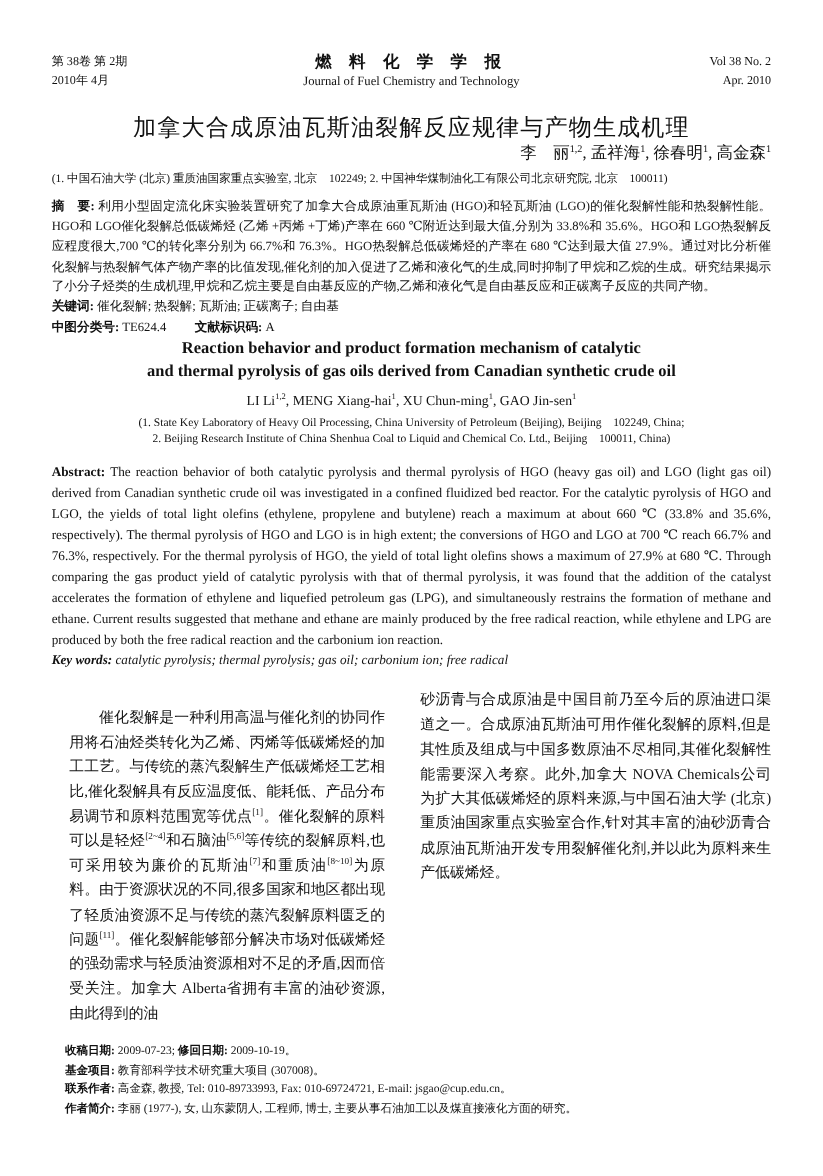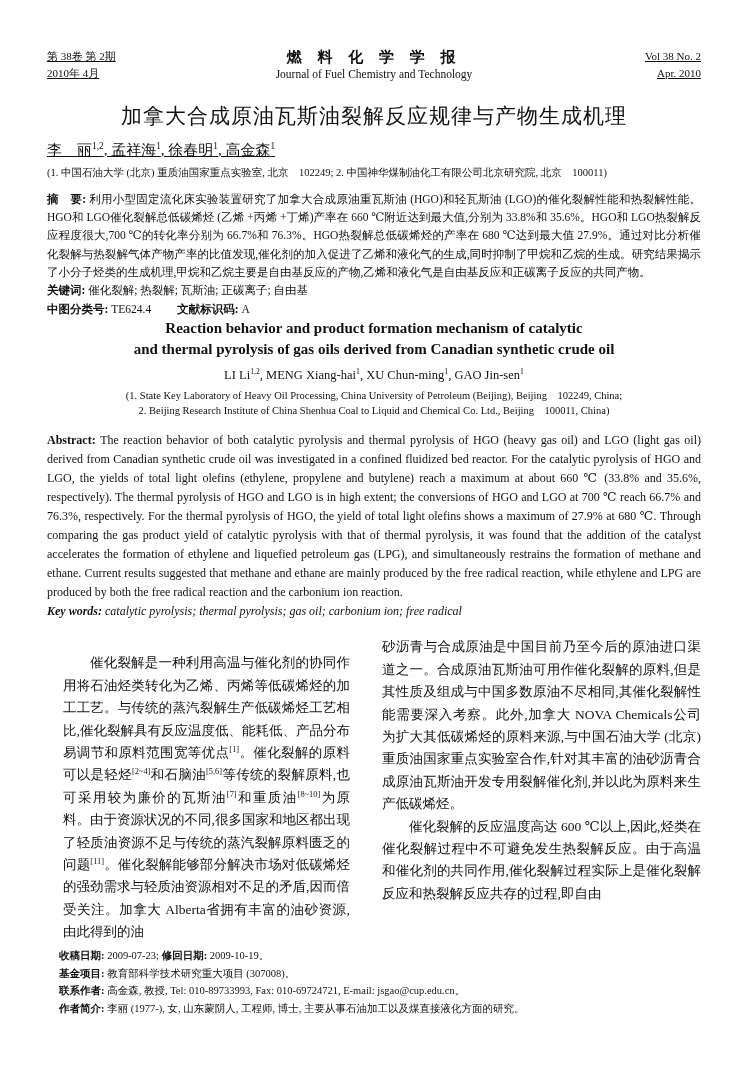--- a/index.html
+++ b/index.html
@@ -7,30 +7,30 @@
     position:relative; width:748px; height:1069px; background:#ffffff;
     color:#111111; box-sizing:border-box; padding:48px 47px 0 47px;
     overflow:hidden;
     font-family:"Liberation Serif","DejaVu Serif",serif;
   }
   sup { font-size:0.62em; line-height:0; }
   b { font-weight:bold; }
 
   
   .hdr { display:flex; justify-content:space-between; align-items:flex-start; }
-  .hdr-left, .hdr-right { font-size:11px; line-height:17px; width:120px;text-decoration:underline; }
+  .hdr-left, .hdr-right { font-size:11px; line-height:17px; width:120px; }
   .hdr-right { text-align:right; }
   .hdr-center { text-align:center; flex:1; }
   .jname-cn { font-size:15px; font-weight:bold; letter-spacing:6px; line-height:18px; }
   .jname-en { font-size:11.5px; line-height:16px; }
 
   .article-id { margin-top:15px; font-size:11px; }
 
   .title-cn { margin-top:20px; text-align:center; font-size:21px; font-weight:normal; letter-spacing:1px; }
-  .authors-cn { margin-top:11px; text-align:left; font-size:15px;text-decoration:underline; }
+  .authors-cn { text-align:right; font-size:15px; }
   .affil-cn { margin-top:6px; font-size:10.5px; }
 
   .abs-cn { margin-top:10px; font-size:11.5px; line-height:18.2px; text-align:justify; }
   .kw-cn { font-size:11.5px; line-height:18.2px; }
   .clc { font-size:11.5px; line-height:18.2px; margin-top:1px; }
   .clc .gap { display:inline-block; width:26px; }
 
   .title-en { text-align:center; font-size:15px; font-weight:bold; line-height:21px; }
   .authors-en { margin-top:8px; text-align:center; font-size:12.5px; }
   .affil-en { margin-top:5px; text-align:center; font-size:10.5px; line-height:15px; }
@@ -92,21 +92,20 @@
   <div class="abs-en"><b>Abstract: </b>The reaction behavior of both catalytic pyrolysis and thermal pyrolysis of HGO (heavy gas oil) and LGO (light gas oil) derived from Canadian synthetic crude oil was investigated in a confined fluidized bed reactor. For the catalytic pyrolysis of HGO and LGO, the yields of total light olefins (ethylene, propylene and butylene) reach a maximum at about 660 ℃ (33.8% and 35.6%, respectively). The thermal pyrolysis of HGO and LGO is in high extent; the conversions of HGO and LGO at 700 ℃ reach 66.7% and 76.3%, respectively. For the thermal pyrolysis of HGO, the yield of total light olefins shows a maximum of 27.9% at 680 ℃. Through comparing the gas product yield of catalytic pyrolysis with that of thermal pyrolysis, it was found that the addition of the catalyst accelerates the formation of ethylene and liquefied petroleum gas (LPG), and simultaneously restrains the formation of methane and ethane. Current results suggested that methane and ethane are mainly produced by the free radical reaction, while ethylene and LPG are produced by both the free radical reaction and the carbonium ion reaction.</div>
 
   <div class="kw-en"><b>Key words: </b>catalytic pyrolysis; thermal pyrolysis; gas oil; carbonium ion; free radical</div>
 
   <div class="columns">
     <div class="col">
       <p class="indent" style="margin:16px">催化裂解是一种利用高温与催化剂的协同作用将石油烃类转化为乙烯、丙烯等低碳烯烃的加工工艺。与传统的蒸汽裂解生产低碳烯烃工艺相比,催化裂解具有反应温度低、能耗低、产品分布易调节和原料范围宽等优点<sup>[1]</sup>。催化裂解的原料可以是轻烃<sup>[2~4]</sup>和石脑油<sup>[5,6]</sup>等传统的裂解原料,也可采用较为廉价的瓦斯油<sup>[7]</sup>和重质油<sup>[8~10]</sup>为原料。由于资源状况的不同,很多国家和地区都出现了轻质油资源不足与传统的蒸汽裂解原料匮乏的问题<sup>[11]</sup>。催化裂解能够部分解决市场对低碳烯烃的强劲需求与轻质油资源相对不足的矛盾,因而倍受关注。加拿大 Alberta省拥有丰富的油砂资源,由此得到的油</p>
     </div>
     <div class="col">
       <p style="margin:0">砂沥青与合成原油是中国目前乃至今后的原油进口渠道之一。合成原油瓦斯油可用作催化裂解的原料,但是其性质及组成与中国多数原油不尽相同,其催化裂解性能需要深入考察。此外,加拿大 NOVA Chemicals公司为扩大其低碳烯烃的原料来源,与中国石油大学 (北京)重质油国家重点实验室合作,针对其丰富的油砂沥青合成原油瓦斯油开发专用裂解催化剂,并以此为原料来生产低碳烯烃。</p>
-      <p class="indent" style="margin:0">催化裂解的反应温度高达 600 ℃以上,因此,烃类在催化裂解过程中不可避免发生热裂解反应。由于高温和催化剂的共同作用,催化裂解过程实际上是催化裂解反应和热裂解反应共存的过程,即自由</p>
     </div>
   </div>
 
   <div class="footnotes">
     <div><b>收稿日期:</b> 2009-07-23; <b>修回日期:</b> 2009-10-19。</div>
     <div><b>基金项目:</b> 教育部科学技术研究重大项目 (307008)。</div>
     <div><b>联系作者:</b> 高金森, 教授, Tel: 010-89733993, Fax: 010-69724721, E-mail: jsgao@cup.edu.cn。</div>
     <div><b>作者简介:</b> 李丽 (1977-), 女, 山东蒙阴人, 工程师, 博士, 主要从事石油加工以及煤直接液化方面的研究。</div>
   </div>
 

